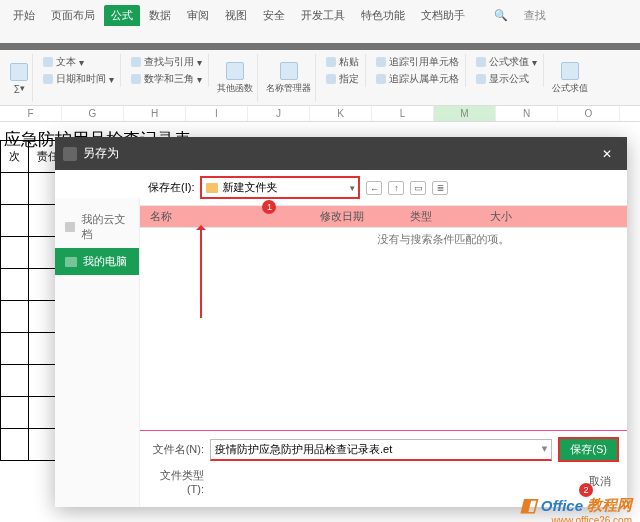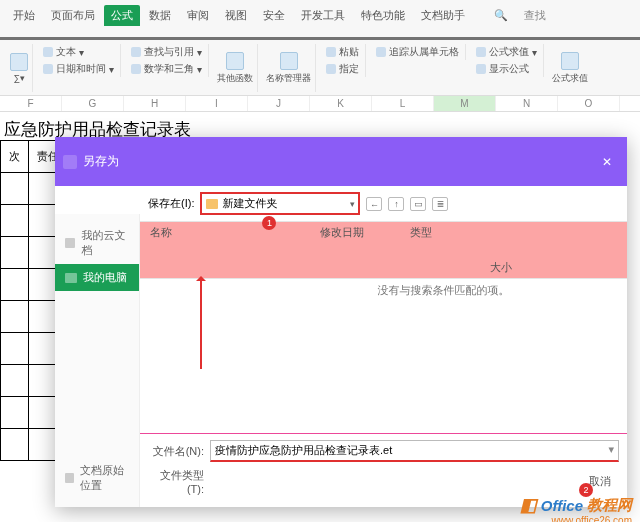--- a/index.html
+++ b/index.html
@@ -1,19 +1,19 @@
 <!DOCTYPE html>
 <html><head>
 <meta charset="utf-8">
 <style>
 * { margin: 0; padding: 0; box-sizing: border-box; font-family: "Microsoft YaHei", Arial, sans-serif; }
 body { width: 640px; height: 522px; overflow: hidden; background: #fff; position: relative; }
 
 
-.tabs { display: flex; align-items: center; gap: 2px; padding: 2px 6px 8px; font-size: 11px; color: #555; border-bottom: 3px solid #737373; background: #f7f7f7; }
+.tabs { display: flex; align-items: center; gap: 2px; padding: 2px 6px 14px; font-size: 11px; color: #555; border-bottom: 7px solid #737373; background: #f7f7f7; }
 .tabs span { padding: 3px 7px; cursor: pointer; }
 .tabs .active { background: #1a9e55; color: #fff; border-radius: 2px 2px 0 0; }
 .tabs .search { margin-left: 6px; display: flex; align-items: center; gap: 2px; color: #888; }
 
 
 .toolbar { display: flex; align-items: flex-start; gap: 4px; padding: 4px 6px; background: #f7f7f7; border-bottom: 1px solid #ddd; font-size: 10px; color: #555; height: 56px; overflow: hidden; }
 .tgroup { display: flex; flex-direction: column; align-items: center; gap: 2px; padding: 0 4px; border-right: 1px solid #e5e5e5; height: 48px; justify-content: center; }
 .tgroup:last-child { border-right: none; }
 .tgroup .ico { width: 18px; height: 18px; background: #d8e8f5; border: 1px solid #a8c8e0; border-radius: 2px; }
 .tgroup .lbl { font-size: 9px; white-space: nowrap; }
@@ -30,21 +30,21 @@
 
 
 .bgtable { position: absolute; left: 0; top: 140px; }
 .bgtable table { border-collapse: collapse; }
 .bgtable td, .bgtable th { border: 1px solid #000; font-size: 11px; padding: 4px 8px; height: 32px; }
 .bgtable th { font-weight: normal; }
 
 
 .overlay { position: absolute; left: 55px; top: 137px; right: 0; bottom: 0; }
 .dialog { width: 572px; height: 370px; background: #fff; box-shadow: 0 4px 20px rgba(0,0,0,.3); display: flex; flex-direction: column; }
-.titlebar { background: #8b5cf6; color: #fff; display: flex; align-items: center; padding: 16px 8px; font-size: 12px; }
+.titlebar { background: #404040; color: #fff; display: flex; align-items: center; padding: 8px 8px; font-size: 12px; }
 .titlebar .tico { width: 14px; height: 14px; background: #fff3; margin-right: 6px; border-radius: 2px; }
 .titlebar .wbtn { width: 24px; text-align: center; cursor: pointer; }
 .dbody { flex: 1; display: flex; min-height: 0; }
 
 
 .side { width: 85px; background: #fafafa; border-right: 1px solid #eee; padding: 8px 0; font-size: 11px; color: #666; display: flex; flex-direction: column; margin-top: 28px; }
 .sitem { display: flex; align-items: center; gap: 6px; padding: 6px 10px; cursor: pointer; }
 .sitem.active { background: #1a9e55; color: #fff; }
 .sitem .sico { width: 12px; height: 10px; background: #ccc; border-radius: 1px; }
 .sitem.active .sico { background: #fff6; }
@@ -56,21 +56,21 @@
 .locrow .combo { flex: 1; max-width: 160px; border: 2px solid #e03030; display: flex; align-items: center; padding: 2px 4px; gap: 4px; position: relative; }
 .locrow .combo .fico { width: 12px; height: 10px; background: #f7c36a; border-radius: 1px; }
 .locrow .combo .dd { margin-left: auto; font-size: 9px; color: #666; }
 .mark1 { position: absolute; left: 60px; top: 22px; width: 14px; height: 14px; background: #e03030; color: #fff; border-radius: 50%; font-size: 9px; display: flex; align-items: center; justify-content: center; }
 .navico { width: 16px; height: 14px; border: 1px solid #bbb; border-radius: 2px; display: flex; align-items: center; justify-content: center; font-size: 9px; color: #666; cursor: pointer; }
 
 .listhdr { display: flex; background: #fca5a5; border-top: 1px solid #e5e5e5; border-bottom: 1px solid #e5e5e5; padding: 3px 0; color: #555; }
 .listhdr span:nth-child(1){ width: 180px; padding-left: 10px; }
 .listhdr span:nth-child(2){ width: 90px; }
 .listhdr span:nth-child(3){ width: 80px; }
-.listhdr span:nth-child(4){ width: 80px; margin-top: 35px; }
+.listhdr span:nth-child(4){ width: 80px; }
 .filelist { flex: 1; padding: 4px 10px; color: #777; position: relative; }
 .filelist .arrow { position: absolute; left: 60px; top: 0; width: 2px; height: 90px; background: #e03030; }
 .filelist .arrow::before { content: ""; position: absolute; left: -4px; top: -8px; border: 5px solid transparent; border-bottom-color: #e03030; }
 
 .folders { padding: 4px 10px; display: flex; flex-direction: column; gap: 10px; color: #666; }
 .fitem { display: flex; align-items: center; gap: 6px; cursor: pointer; }
 .fitem .fic { width: 14px; height: 11px; background: #c9d6df; border-radius: 1px; }
 
 .bottom { padding: 6px 8px; border-top: 1px solid #ec4899; }
 .brow { display: flex; align-items: center; gap: 6px; margin-bottom: 6px; position: relative; }
@@ -134,20 +134,24 @@
         <span>粘贴</span>
       </div>
     <div class="tbtn">
         <span class="dot"></span>
         <span>指定</span>
       </div>
   </div>
   <div style="display:flex;flex-direction:column;gap:1px;padding:0 2px;border-right:1px solid #e5e5e5">
     <div class="tbtn">
         <span class="dot"></span>
+        <span>追踪引用单元格</span>
+      </div>
+    <div class="tbtn">
+        <span class="dot"></span>
         <span>追踪从属单元格</span>
       </div>
   </div>
   <div style="display:flex;flex-direction:column;gap:1px;padding:0 2px;border-right:1px solid #e5e5e5">
     <div class="tbtn"><span class="dot"></span><span>公式求值</span>▾</div>
     <div class="tbtn">
         <span class="dot"></span>
         <span>显示公式</span>
       </div>
   </div>
@@ -231,24 +235,20 @@
       <div class="side">
         <div class="sitem">
             <div class="sico"></div>
             <span>我的云文档</span>
           </div>
         <div class="sitem active">
             <div class="sico"></div>
             <span>我的电脑</span>
           </div>
         <div class="spacer"></div>
-        <div class="sitem">
-            <div class="sico"></div>
-            <span>文档原始位置</span>
-          </div>
       </div>
       <div class="mainp">
         <div class="locrow">
           <label>保存在(I):</label>
           <div class="combo">
             <div class="fico"></div>
             <span>新建文件夹</span>
             <span class="dd">▾</span>
             <div class="mark1">1</div>
           </div>
@@ -264,20 +264,21 @@
           <span>大小</span>
         </div>
         <div class="filelist">
           <div class="arrow"></div>
           <div style="text-align:center;margin-left:120px">没有与搜索条件匹配的项。</div>
         </div>
         <div class="bottom">
           <div class="brow">
             <label>文件名(N):</label>
             <div class="inp underline-red"><span>疫情防护应急防护用品检查记录表.et</span><span style="float:right;color:#888">▾</span></div>
+            <div class="savebtn">保存(S)</div>
           </div>
           <div class="brow" style="position:relative">
             <label>文件类型(T):</label>
             <div style="flex:1"></div>
             <div class="cancelbtn">取消</div>
             <div class="mark2">2</div>
           </div>
         </div>
       </div>
     </div>

